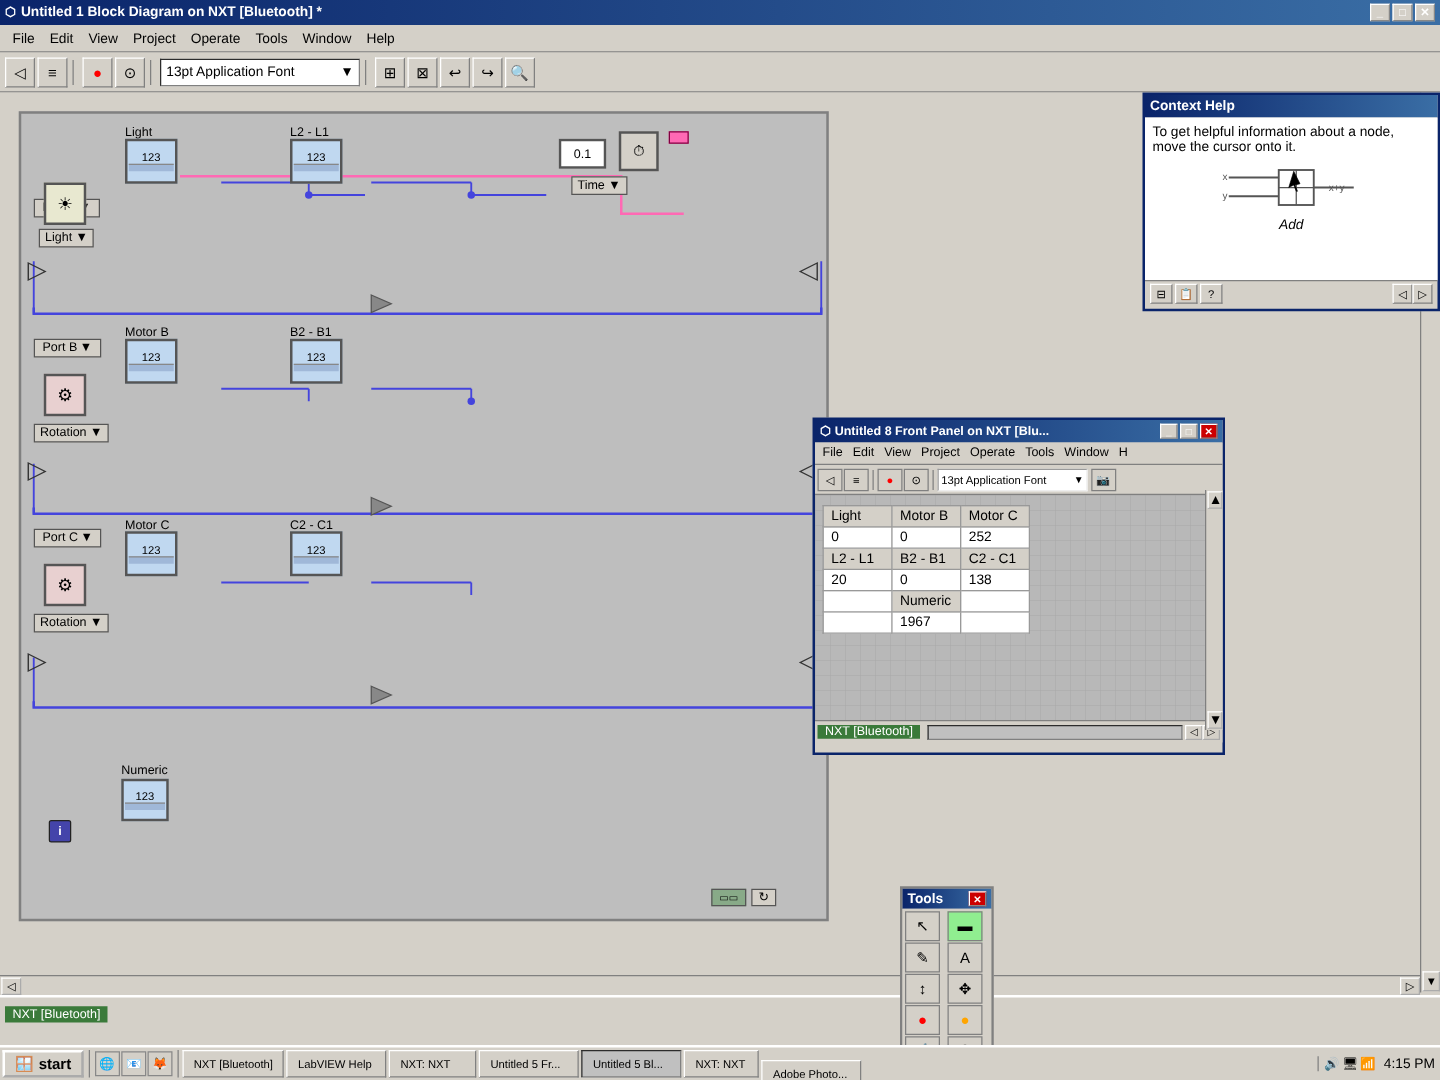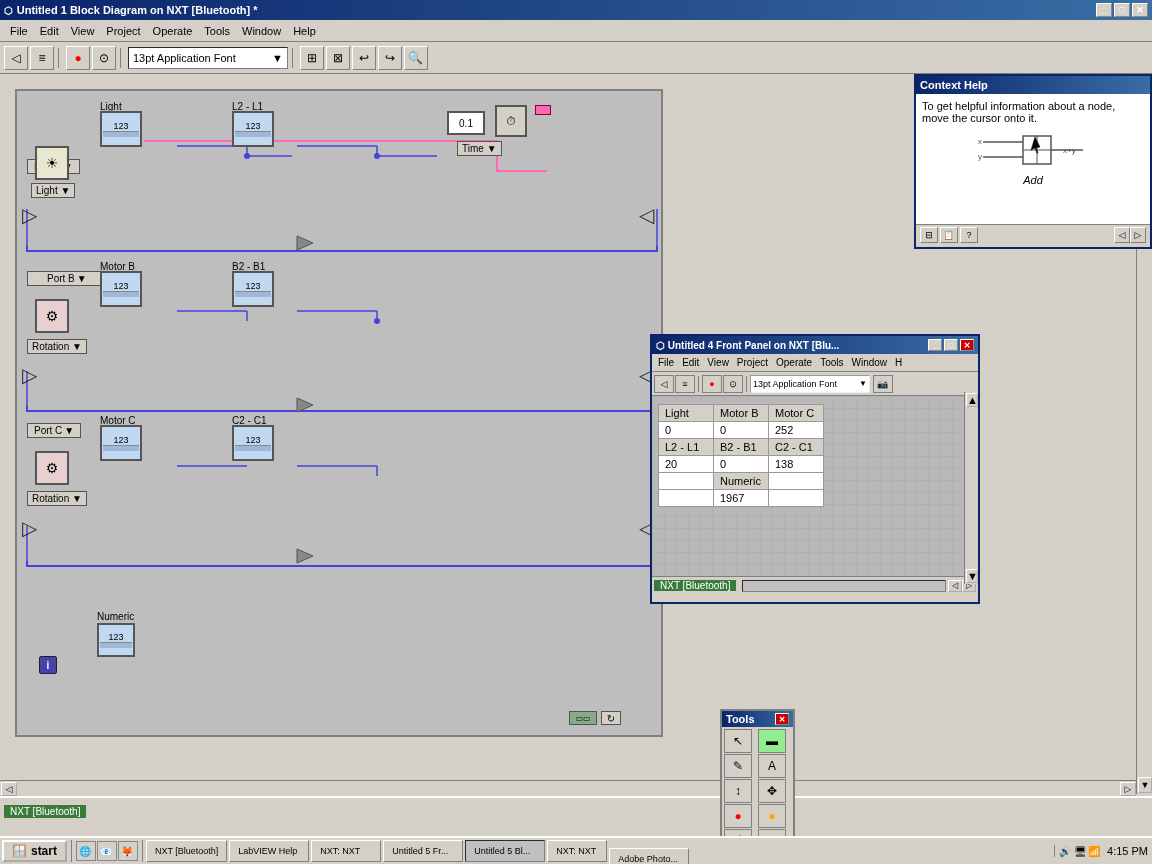--- a/index.html
+++ b/index.html
@@ -407,21 +407,21 @@
     </div>
 
     <div style="position:absolute; top:14px; left:478px; width:32px; height:32px; background:#d4d0c8; border:2px solid #555; display:flex; align-items:center; justify-content:center; font-size:12px;">⏱</div>
 
     <div style="position:absolute; top:14px; left:518px; width:16px; height:10px; background:#ff69b4; border:1px solid #800040;"></div>
 
     <div style="position:absolute; top:112px; left:5px; font-size:20px; color:#333;">▷</div>
     <div style="position:absolute; top:112px; left:622px; font-size:20px; color:#333;">◁</div>
 
     <div style="position:absolute; top:180px; left:10px;">
-      <div style="background:#d4d0c8; border:1px solid #555; padding:1px 19px; font-size:10px; display:flex; align-items:center; gap:2px;">
+      <div style="background:#d4d0c8; border:1px solid #555; padding:1px 6px; font-size:10px; display:flex; align-items:center; gap:2px;">
         <span>Port B</span>
         <span>▼</span>
       </div>
     </div>
 
     <div style="position:absolute; top:208px; left:18px; width:34px; height:34px; background:#e8d0d0; border:2px solid #555; display:flex; align-items:center; justify-content:center; font-size:14px;">⚙</div>
 
     <div style="position:absolute; top:248px; left:10px; background:#d4d0c8; border:1px solid #555; padding:1px 4px; font-size:10px; display:flex; align-items:center;">
       <span>Rotation ▼</span>
     </div>
@@ -526,21 +526,21 @@
       <div style="margin-left:auto; display:flex; align-items:center;">
         <div class="tb-btn" style="width:16px;height:16px;font-size:9px;">◁</div>
         <div class="tb-btn" style="width:16px;height:16px;font-size:9px;">▷</div>
       </div>
     </div>
   </div>
 
   <div class="front-panel">
     <div class="front-panel-title">
       <span style="font-size:10px;margin-right:3px;">⬡</span>
-      <span style="font-size:10px; overflow:hidden; white-space:nowrap;">Untitled 4 Front Panel on NXT [Blu...</span>
+      <span style="font-size:10px; overflow:hidden; white-space:nowrap;">Untitled 8 Front Panel on NXT [Blu...</span>
       <div class="fp-title-btns">
         <div class="win-btn" style="width:14px;height:12px;font-size:8px;">_</div>
         <div class="win-btn" style="width:14px;height:12px;font-size:8px;">□</div>
         <div class="win-btn" style="width:14px;height:12px;font-size:8px;background:#c00;color:white;">✕</div>
       </div>
     </div>
     <div class="fp-menu-bar">
       <span class="fp-menu-item">File</span>
       <span class="fp-menu-item">Edit</span>
       <span class="fp-menu-item">View</span>

